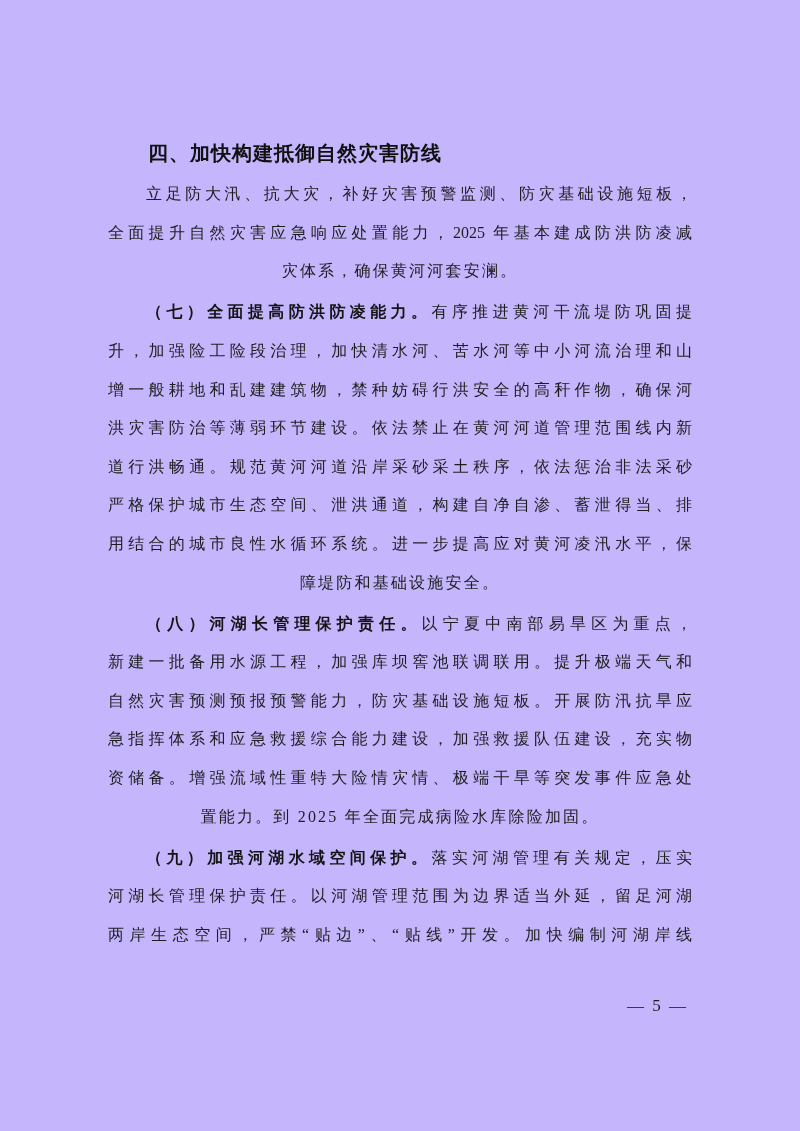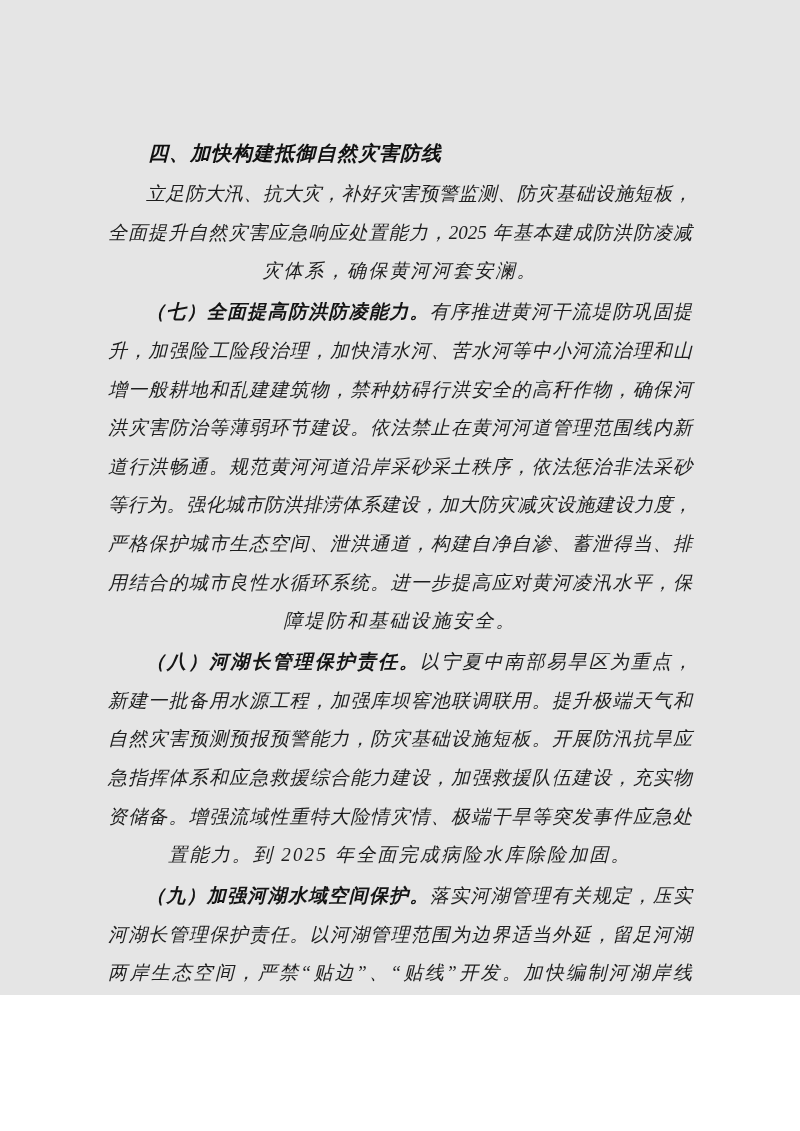--- a/index.html
+++ b/index.html
@@ -3,26 +3,25 @@
 <meta charset="utf-8">
 <style>
   html, body {
     margin: 0;
     padding: 0;
     background: #ffffff;
   }
   .page {
     position: relative;
     width: 800px;
-    height: 995px;
-    background: #e5e5e5;
+    height: 1131px;
+    background: #c4b5fd;
     color: #1e1e1e;
     font-family: "Liberation Serif", "DejaVu Serif", serif;
     overflow: hidden;
-    font-style: italic;
   }
   .content {
     position: absolute;
     left: 108px;
     top: 134px;
     width: 584px;
   }
   .section-heading {
     font-family: "Liberation Sans", "DejaVu Sans", sans-serif;
     font-weight: bold;
@@ -31,21 +30,21 @@
     letter-spacing: 1px;
     color: #111111;
     padding-left: 40px;
     margin: 0 0 2px 0;
     white-space: nowrap;
   }
   .para {
     margin-top: 2.5px;
   }
   .line {
-    font-size: 19px;
+    font-size: 16px;
     line-height: 38.6px;
     letter-spacing: 0px;
   }
   .line.j {
     text-align: justify;
     text-align-last: justify;
   }
   .line.end {
     text-align: center;
     letter-spacing: 2.2px;
@@ -78,21 +77,20 @@
         <div class="line j ind">立足防大汛、抗大灾，补好灾害预警监测、防灾基础设施短板，</div>
         <div class="line j">全面提升自然灾害应急响应处置能力，2025 年基本建成防洪防凌减</div>
         <div class="line end">灾体系，确保黄河河套安澜。</div>
       </div>
       <div class="para">
         <div class="line j ind"><span class="lead">（七）全面提高防洪防凌能力。</span>有序推进黄河干流堤防巩固提</div>
         <div class="line j">升，加强险工险段治理，加快清水河、苦水河等中小河流治理和山</div>
         <div class="line j">增一般耕地和乱建建筑物，禁种妨碍行洪安全的高秆作物，确保河</div>
         <div class="line j">洪灾害防治等薄弱环节建设。依法禁止在黄河河道管理范围线内新</div>
         <div class="line j">道行洪畅通。规范黄河河道沿岸采砂采土秩序，依法惩治非法采砂</div>
-        <div class="line j">等行为。强化城市防洪排涝体系建设，加大防灾减灾设施建设力度，</div>
         <div class="line j">严格保护城市生态空间、泄洪通道，构建自净自渗、蓄泄得当、排</div>
         <div class="line j">用结合的城市良性水循环系统。进一步提高应对黄河凌汛水平，保</div>
         <div class="line end">障堤防和基础设施安全。</div>
       </div>
       <div class="para">
         <div class="line j ind"><span class="lead">（八）河湖长管理保护责任。</span>以宁夏中南部易旱区为重点，</div>
         <div class="line j">新建一批备用水源工程，加强库坝窖池联调联用。提升极端天气和</div>
         <div class="line j">自然灾害预测预报预警能力，防灾基础设施短板。开展防汛抗旱应</div>
         <div class="line j">急指挥体系和应急救援综合能力建设，加强救援队伍建设，充实物</div>
         <div class="line j">资储备。增强流域性重特大险情灾情、极端干旱等突发事件应急处</div>

